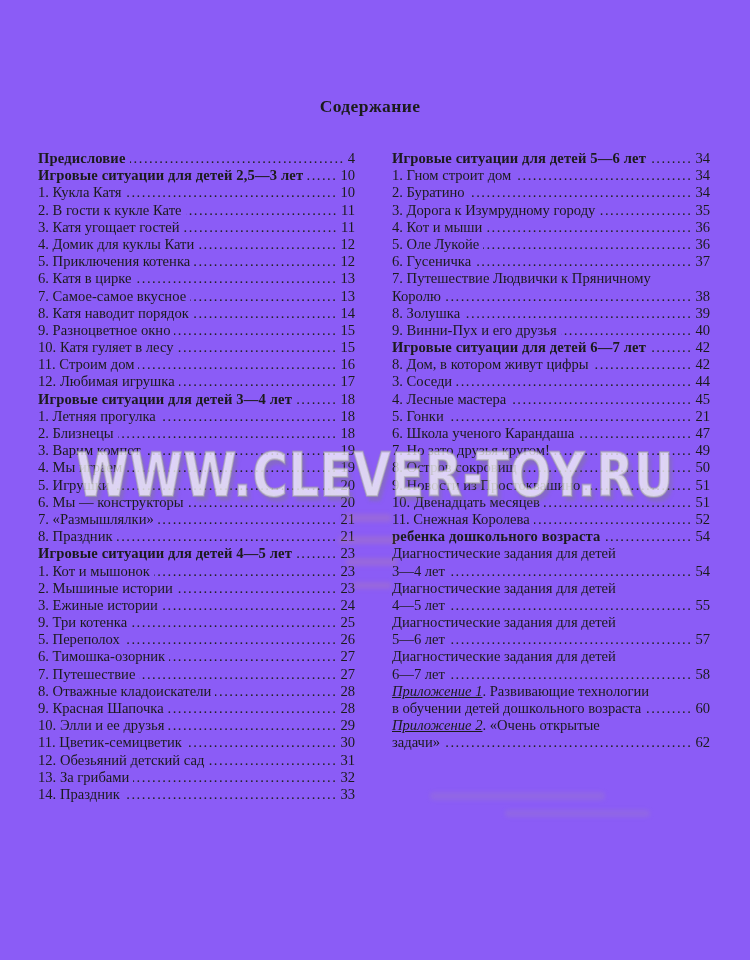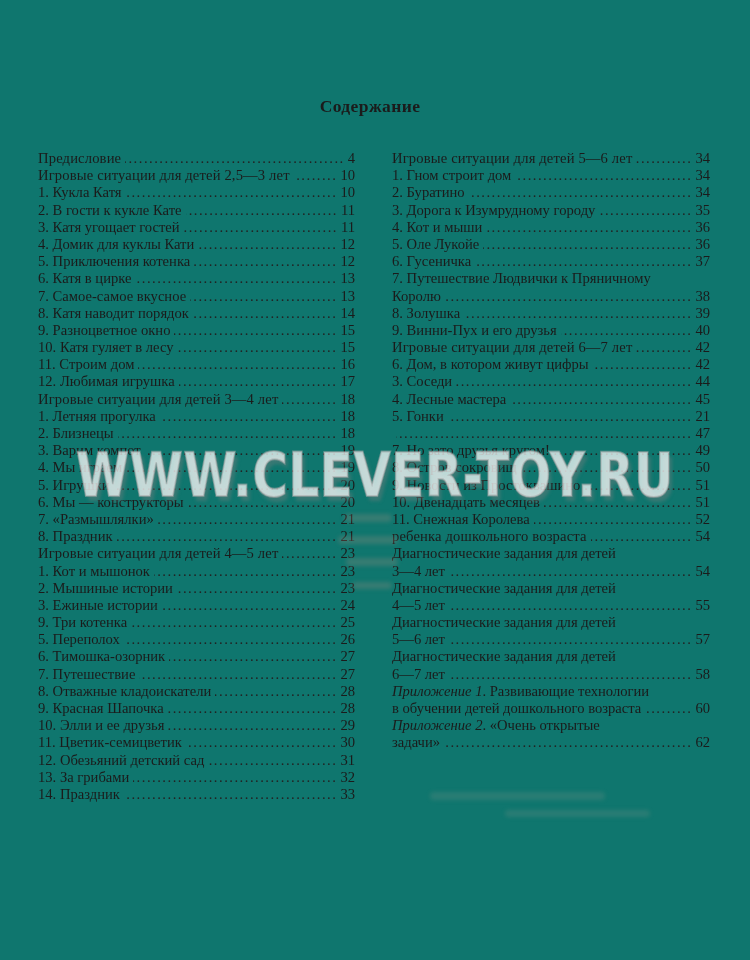--- a/index.html
+++ b/index.html
@@ -1,32 +1,32 @@
 <!DOCTYPE html>
 <html><head>
 <meta charset="utf-8">
 <style>
   html, body { margin:0; padding:0; background:#ffffff; }
   .page {
-    position:relative; width:750px; height:960px; background:#0f766e;
+    position:relative; width:750px; height:960px; background:#8b5cf6;
     font-family:"Liberation Serif", serif; color:#1b1b1b; overflow:hidden;
   }
   .title {
     position:absolute; top:96px; left:0; width:740px; text-align:center;
     font-size:17.5px; font-weight:bold; letter-spacing:0.4px;
   }
   .col {
     position:absolute; top:150px; font-size:14.6px; line-height:17.2px;
   }
   .col-left  { left:38px;  width:317px; }
   .col-right { left:392px; width:318px; }
   .row { display:flex; align-items:baseline; height:17.2px; white-space:nowrap; }
   .row .label { flex:0 0 auto; }
-  .row.bold .label { font-weight:normal; letter-spacing:0.15px; }
-  .row .label i { font-style:italic; }
+  .row.bold .label { font-weight:bold; letter-spacing:0.15px; }
+  .row .label i { font-style:italic;text-decoration:underline; }
   .leader {
     flex:1 1 auto; overflow:hidden; white-space:nowrap; direction:rtl;
     margin:0 2px 0 4px; min-width:6px; color:#222;
   }
   .leader::after {
     content:"...................................................................................";
     letter-spacing:1.5px; font-size:14.6px;
   }
   .num { flex:0 0 auto; margin-left:1px; }
   .watermark {
@@ -294,40 +294,41 @@
         <span class="label">9. Винни-Пух и его друзья</span>
         <span class="leader"></span>
         <span class="num">40</span>
       </div>
       <div class="row bold">
         <span class="label">Игровые ситуации для детей 6—7 лет</span>
         <span class="leader"></span>
         <span class="num">42</span>
       </div>
       <div class="row">
-        <span class="label">6. Дом, в котором живут цифры</span>
+        <span class="label">8. Дом, в котором живут цифры</span>
         <span class="leader"></span>
         <span class="num">42</span>
       </div>
       <div class="row">
         <span class="label">3. Соседи</span>
         <span class="leader"></span>
         <span class="num">44</span>
       </div>
       <div class="row">
         <span class="label">4. Лесные мастера</span>
         <span class="leader"></span>
         <span class="num">45</span>
       </div>
       <div class="row">
         <span class="label">5. Гонки</span>
         <span class="leader"></span>
         <span class="num">21</span>
       </div>
       <div class="row">
+        <span class="label">6. Школа ученого Карандаша</span>
         <span class="leader"></span>
         <span class="num">47</span>
       </div>
       <div class="row">
         <span class="label">7. Но зато друзья кругом!</span>
         <span class="leader"></span>
         <span class="num">49</span>
       </div>
       <div class="row">
         <span class="label">8. Остров сокровищ</span>

